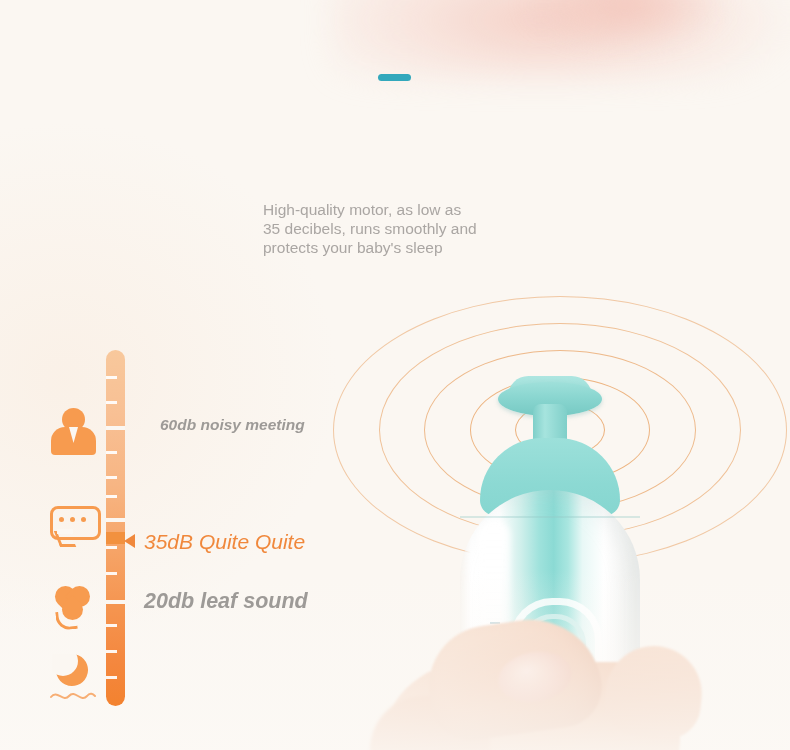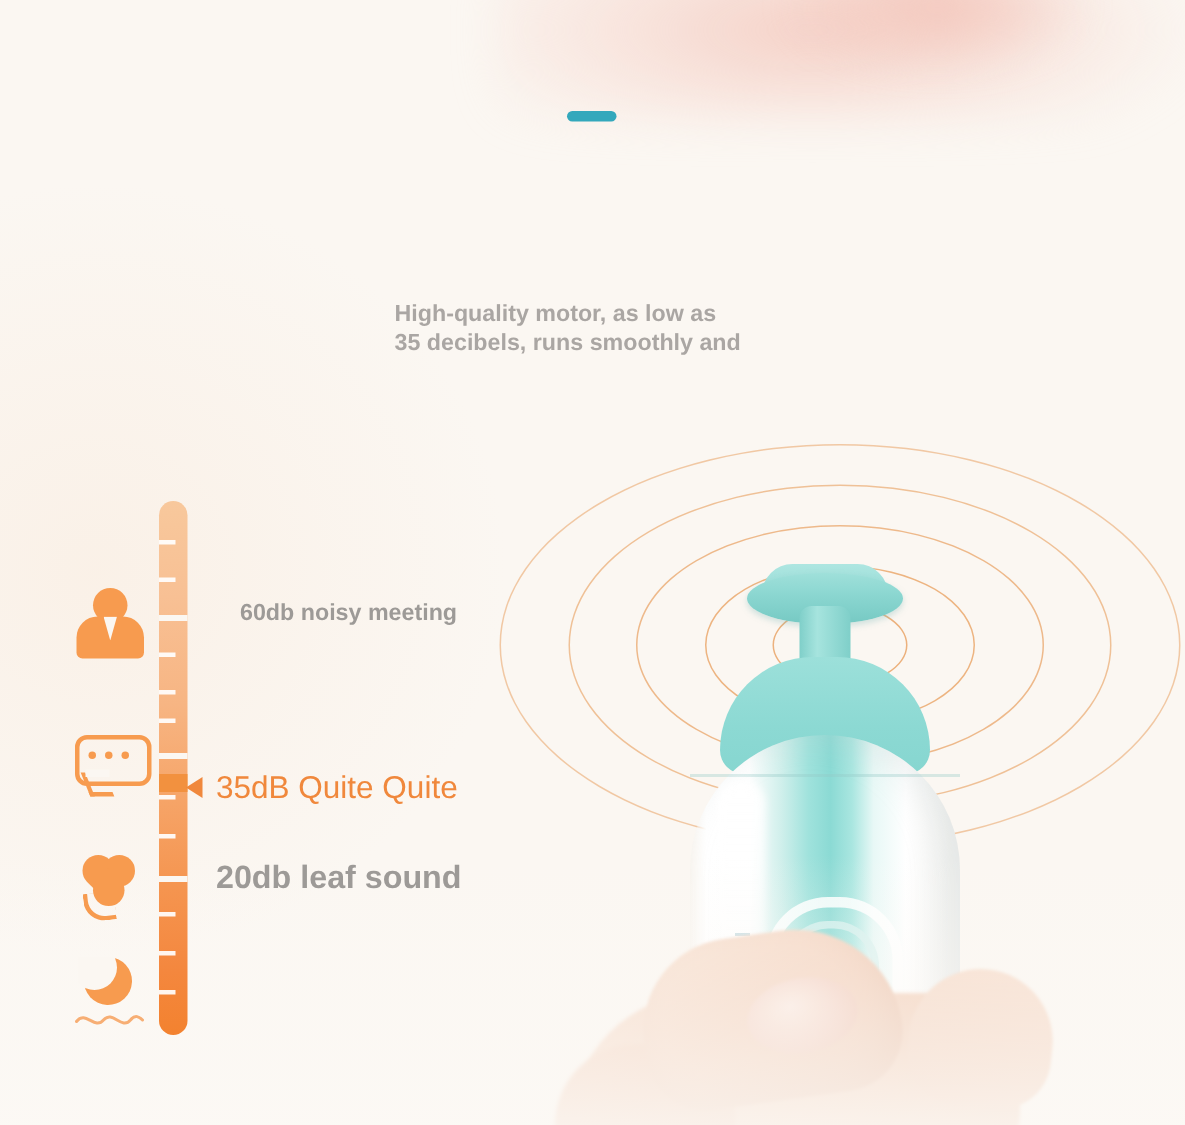--- a/index.html
+++ b/index.html
@@ -36,21 +36,21 @@
     position:absolute;left:378px;top:74px;width:33px;height:7px;
     border-radius:4px;background:#33A8BC;
   }
   .title{
     position:absolute;left:53px;top:124px;width:700px;
     font-size:45px;font-weight:bold;letter-spacing:-.3px;
     color:#3BA9BE;white-space:nowrap;
   }
   .subtitle{
     position:absolute;left:263px;top:200px;width:330px;
-    font-size:15.5px;line-height:19px;font-weight:bold;color:#AAA6A3;
+    font-size:15.5px;line-height:19px;font-weight:normal;color:#AAA6A3;
   }
   .subtitle div{white-space:nowrap;}
 
   
   .rings{position:absolute;left:330px;top:275px;width:460px;height:310px;}
   .ring{
     position:absolute;left:50%;top:50%;transform:translate(-50%,-50%);
     border:1.3px solid #E79A55;border-radius:50%;opacity:.62;
   }
   .ring.r1{width:88px;height:52px;opacity:.75;}
@@ -150,21 +150,21 @@
     border-radius:48px 48px 34px 34px;transform:rotate(6deg);
   }
   .knuckle{
     position:absolute;left:0px;top:96px;width:120px;height:72px;
     background:linear-gradient(160deg,#F4D4C0,#EBBEA6);
     border-radius:60px 30px 20px 20px;filter:blur(1px);
   }
   .hand-soft{position:absolute;inset:0;filter:blur(1.2px);}
 
   
-  .scale{position:absolute;left:48px;top:334px;width:300px;height:362px;}
+  .scale{position:absolute;left:48px;top:350px;width:300px;height:362px;font-style:italic;}
   .bar{
     position:absolute;left:58px;top:0;width:19px;height:356px;
     border-radius:10px;
     background:linear-gradient(to bottom,
       #F8C89C 0%,
       #F8C094 18%,
       #F7B583 38%,
       #F6A569 55%,
       #F59550 72%,
       #F4873E 88%,
@@ -251,20 +251,21 @@
 
   <div class="bg-base"></div>
   <div class="bg-pink-top"></div>
   <div class="bg-pink-top2"></div>
   <div class="bg-warm-left"></div>
 
   <div class="top-dash"></div>
   <div class="subtitle">
     <div>High-quality motor, as low as</div>
     <div>35 decibels, runs smoothly and</div>
+    <div>protects your baby's sleep</div>
   </div>
 
   <div class="rings">
     <div class="ring r1"></div>
     <div class="ring r2"></div>
     <div class="ring r3"></div>
     <div class="ring r4"></div>
     <div class="ring r5"></div>
   </div>
 

